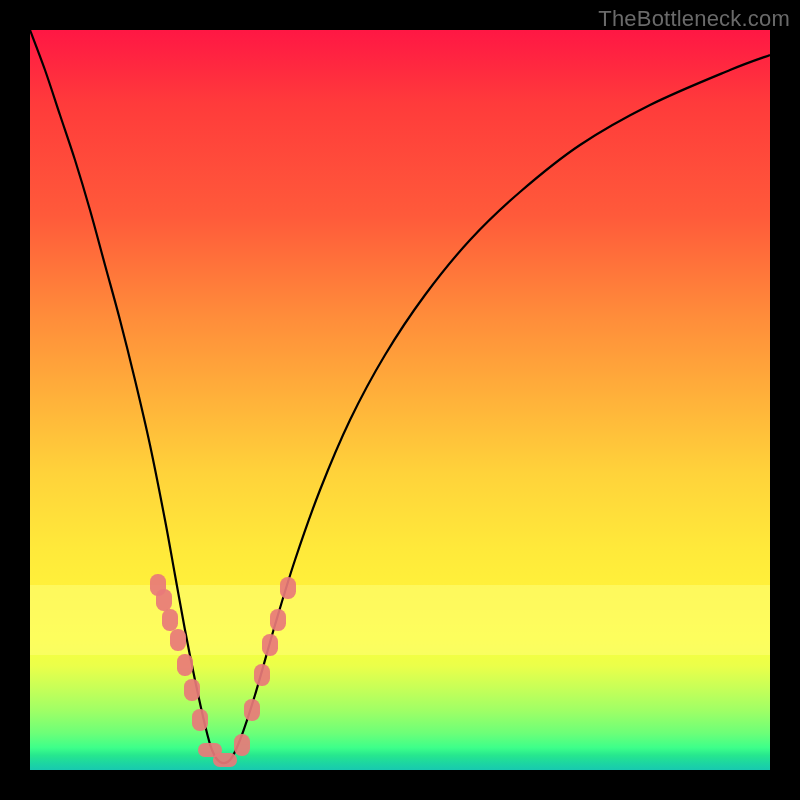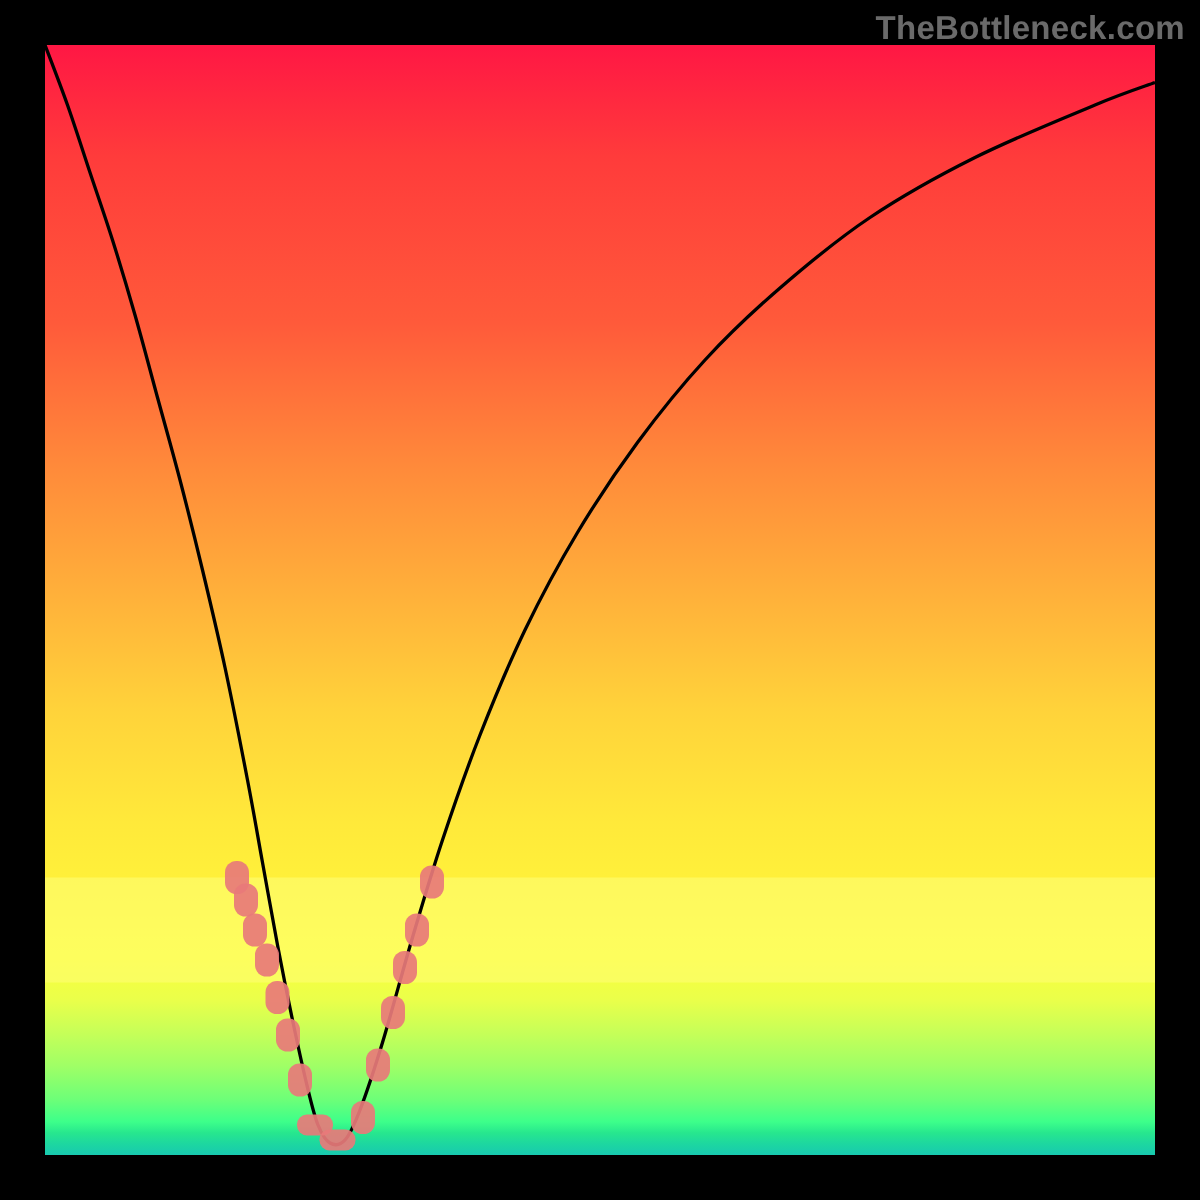--- a/index.html
+++ b/index.html
@@ -62,21 +62,21 @@
     top: 0;
     width: 740px;
     height: 740px;
   }
   .watermark {
     position: absolute;
     top: 6px;
     right: 10px;
     color: #6a6a6a;
     font-size: 22px;
-    font-weight: 700;
+    font-weight: 400;
     letter-spacing: 0.2px;
   }
 </style>
 </head>
 <body>
 
 <div class="frame">
   <div class="plot-area">
     <div class="yellow-band"></div>
     <svg class="curve-svg" viewBox="0 0 740 740" preserveAspectRatio="none">

